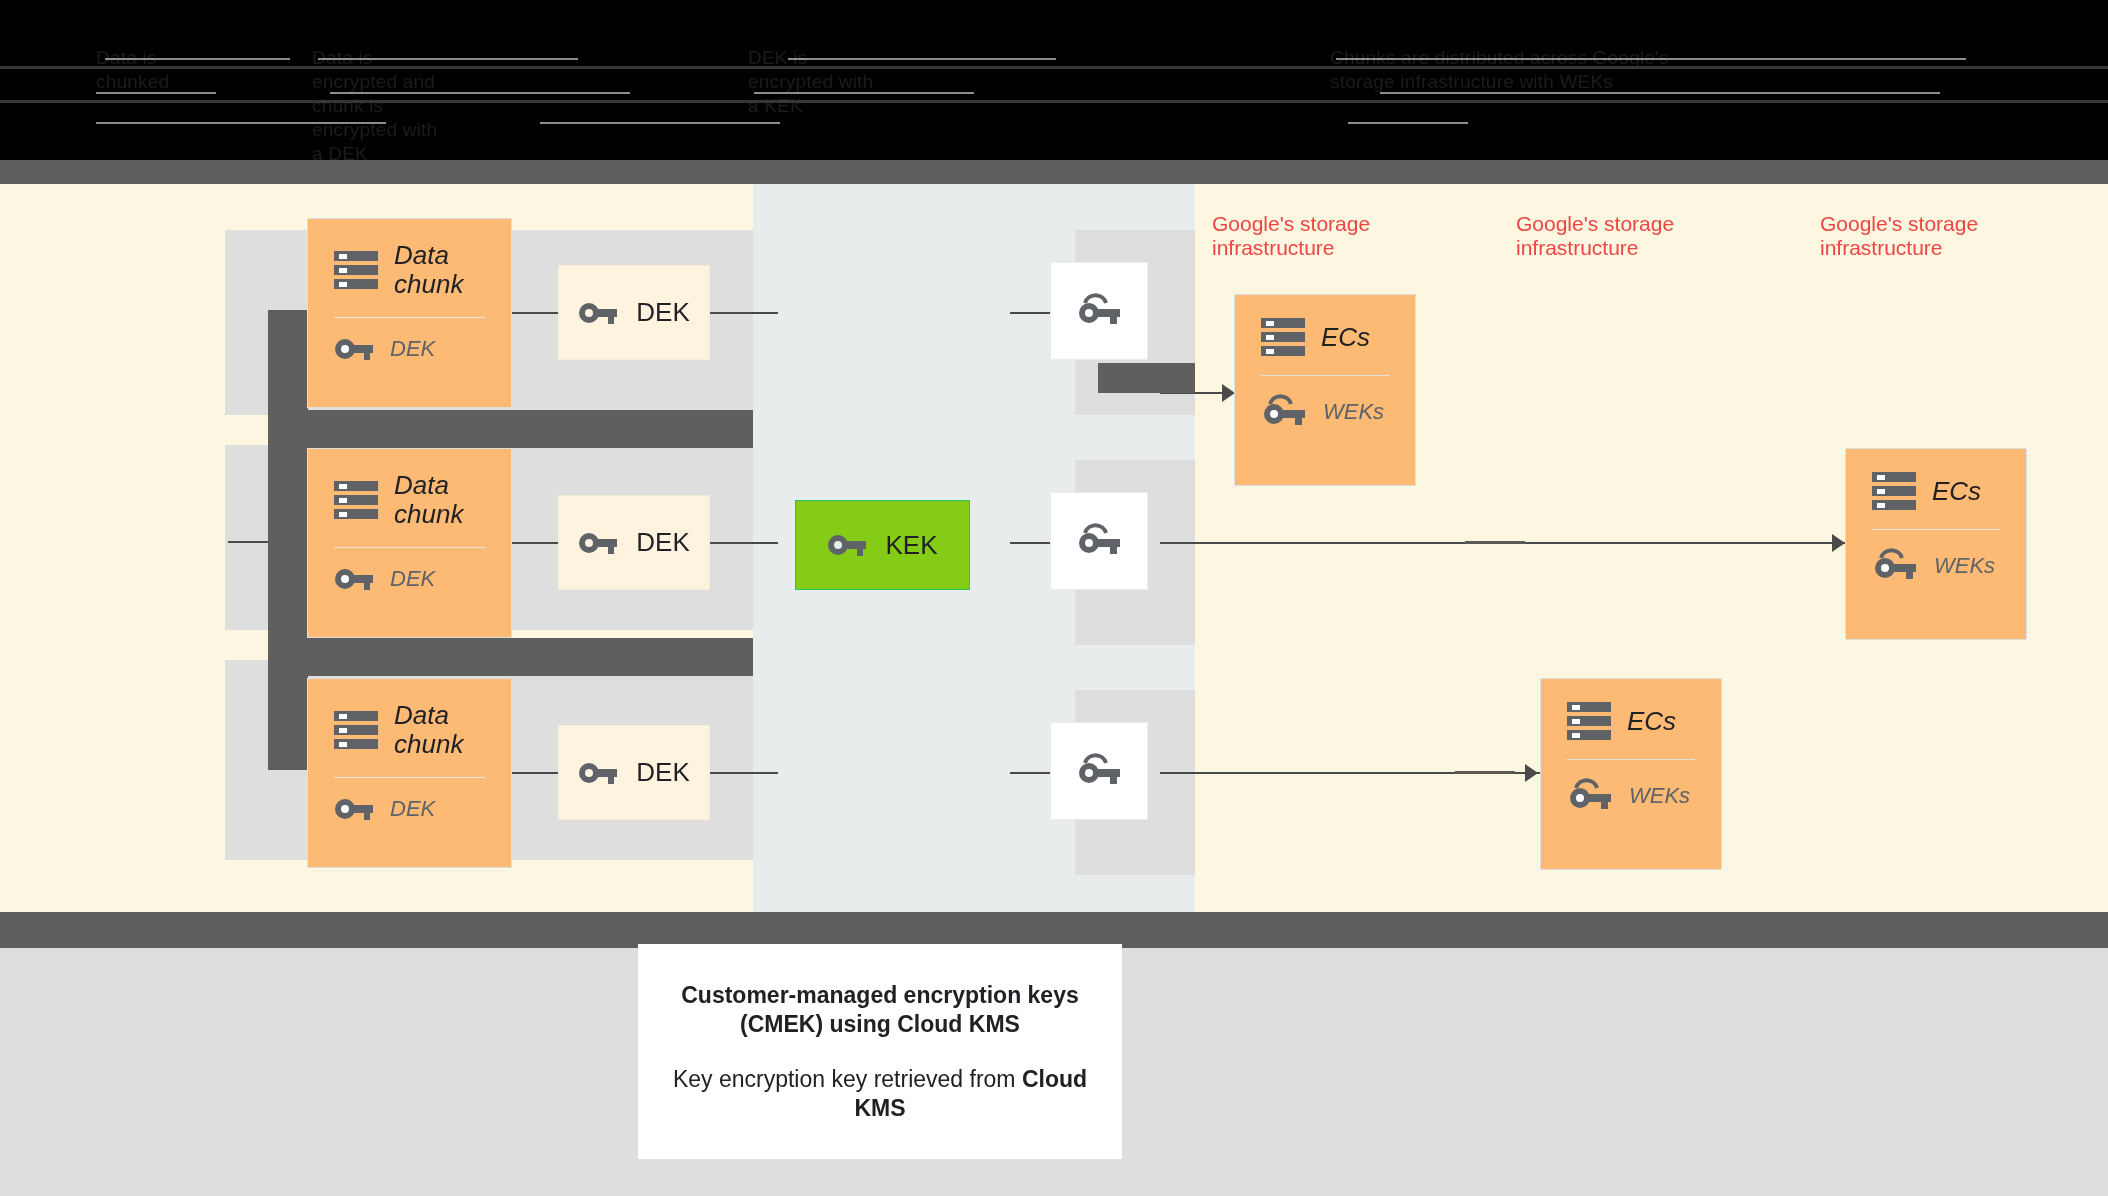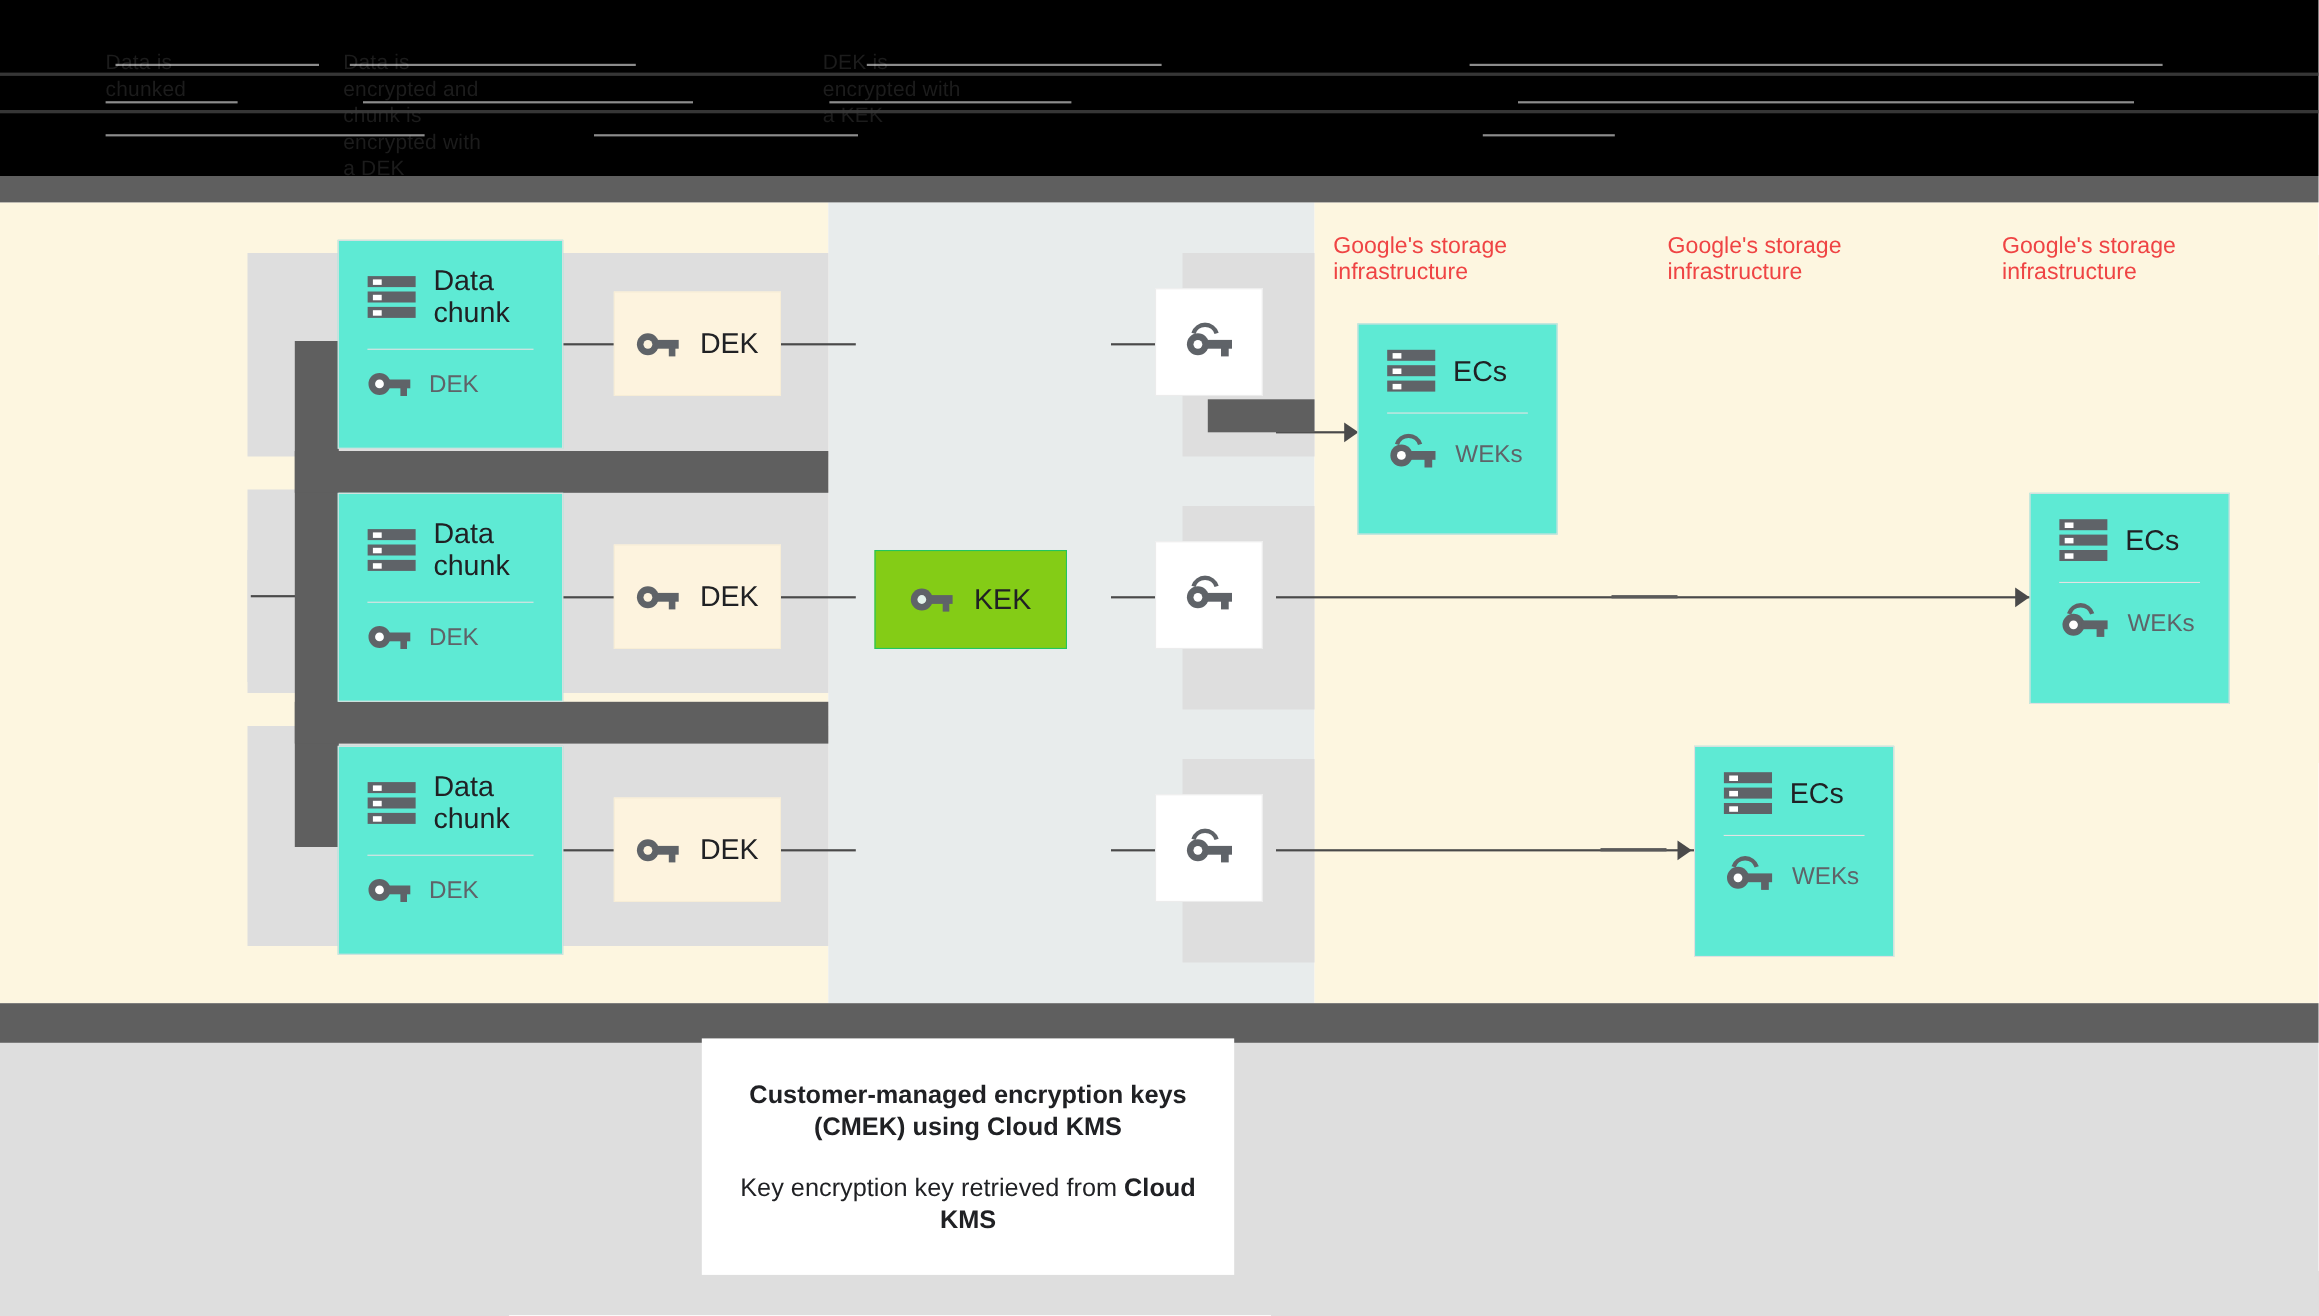--- a/index.html
+++ b/index.html
@@ -116,25 +116,26 @@
     position: absolute;
     width: 0; height: 0;
     border-top: 9px solid transparent;
     border-bottom: 9px solid transparent;
     border-left: 13px solid #4a4a4a;
   }
 
   
   .card {
     position: absolute;
-    background: #5eead4;
+    background: #fdba74;
     border: 1px solid #e0e0e0;
     box-sizing: border-box;
     display: flex;
     flex-direction: column;
+    font-style: italic;
   }
   .card-top {
     flex: 0 0 auto;
     display: flex;
     align-items: center;
     gap: 16px;
     padding: 22px 20px 0 26px;
   }
   .card-sep {
     height: 1px;
@@ -562,20 +563,22 @@
       <div class="header-col c1">Data is
 chunked</div>
       <div class="header-col c2">Data is
 encrypted and
 chunk is
 encrypted with
 a DEK</div>
       <div class="header-col c3">DEK is
 encrypted with
 a KEK</div>
+      <div class="header-col c4">Chunks are distributed across Google's
+storage infrastructure with WEKs</div>
     </div>
 
     <div class="hdr-line" style="left:105px;  top:58px;  width:185px;"></div>
     <div class="hdr-line" style="left:318px;  top:58px;  width:260px;"></div>
     <div class="hdr-line" style="left:788px;  top:58px;  width:268px;"></div>
     <div class="hdr-line" style="left:1336px; top:58px;  width:630px;"></div>
     <div class="hdr-line dk" style="left:0;   top:66px;  width:2108px;"></div>
     <div class="hdr-line" style="left:96px;   top:92px;  width:120px;"></div>
     <div class="hdr-line" style="left:330px;  top:92px;  width:300px;"></div>
     <div class="hdr-line" style="left:754px;  top:92px;  width:220px;"></div>

